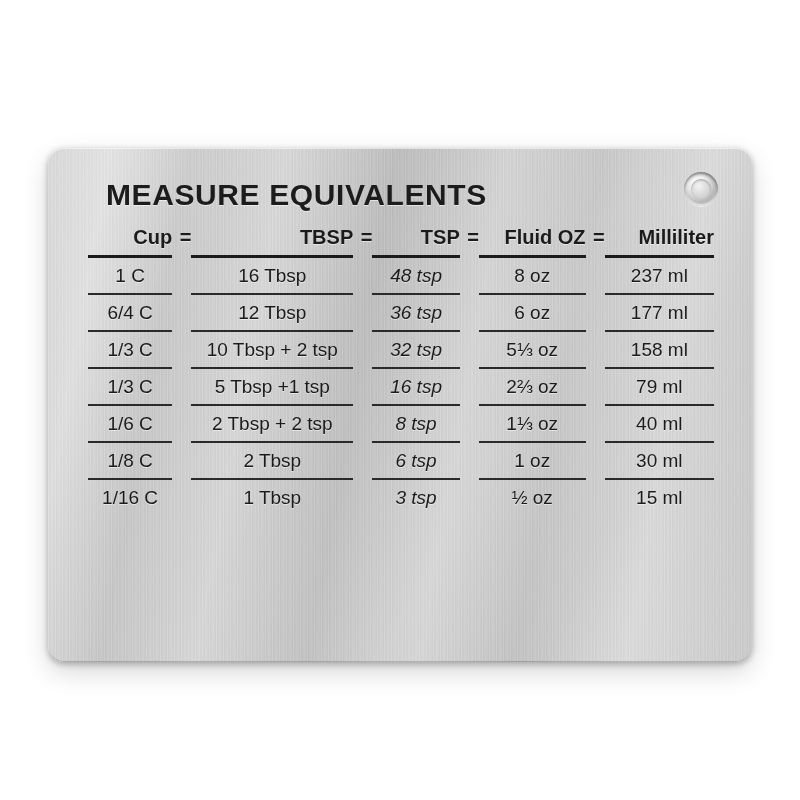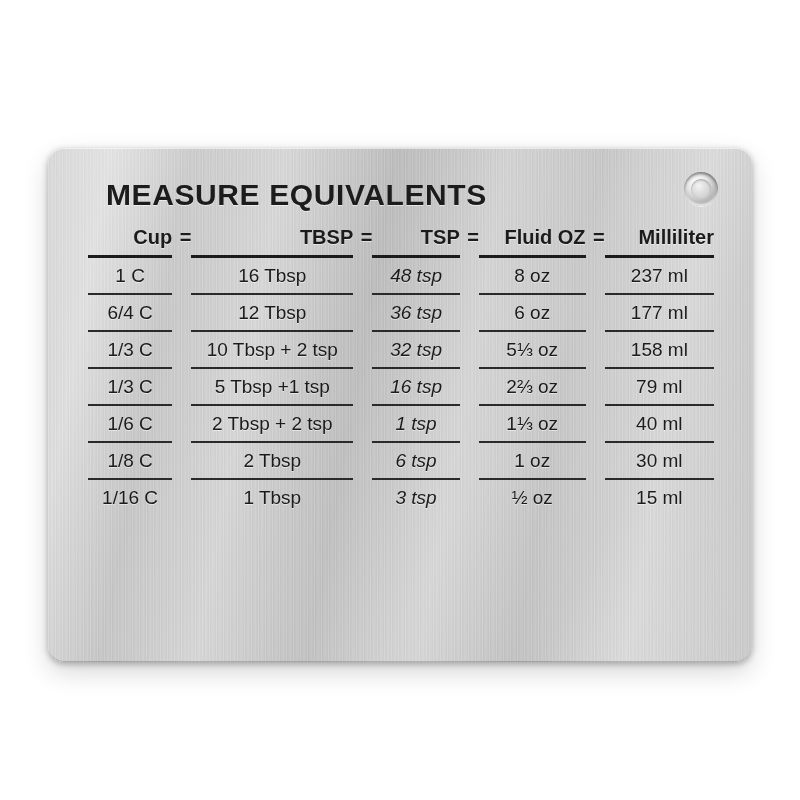--- a/index.html
+++ b/index.html
@@ -221,21 +221,21 @@
               <td class="eq"></td>
               <td class="oz">2⅔ oz</td>
               <td class="eq"></td>
               <td class="ml">79 ml</td>
             </tr>
             <tr>
               <td class="cup">1/6 C</td>
               <td class="eq"></td>
               <td class="tbsp">2 Tbsp + 2 tsp</td>
               <td class="eq"></td>
-              <td class="tsp">1 tsp</td>
+              <td class="tsp">8 tsp</td>
               <td class="eq"></td>
               <td class="oz">1⅓ oz</td>
               <td class="eq"></td>
               <td class="ml">40 ml</td>
             </tr>
             <tr>
               <td class="cup">1/8 C</td>
               <td class="eq"></td>
               <td class="tbsp">2 Tbsp</td>
               <td class="eq"></td>

